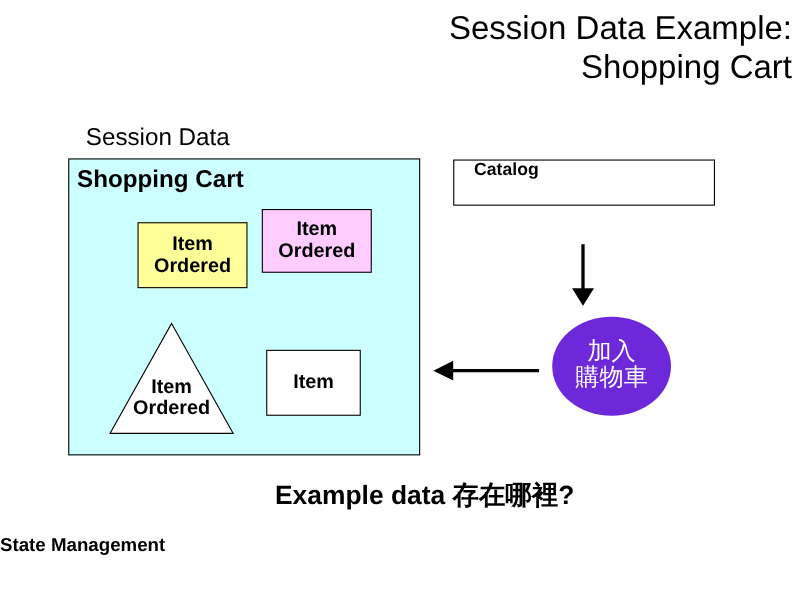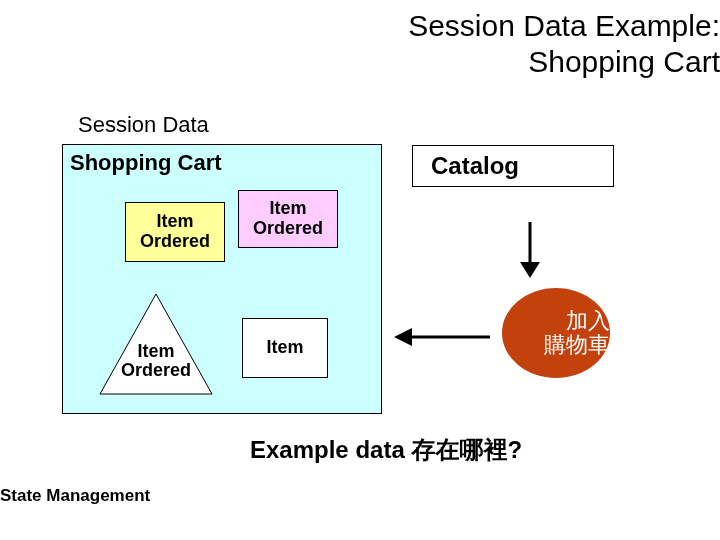--- a/index.html
+++ b/index.html
@@ -90,53 +90,53 @@
     left: 242px;
     top: 318px;
     width: 86px;
     height: 60px;
     background: #ffffff;
   }
   .catalog-box {
     position: absolute;
     left: 412px;
     top: 145px;
-    width: 202px;
+    width: 238px;
     height: 42px;
     border: 1px solid #000;
     background: #fff;
-    font-size: 24px;
+    font-size: 16px;
     font-weight: bold;
     padding-left: 18px;
     display: flex;
-    align-items: center;
   }
   .arrow-down {
     position: absolute;
     left: 515px;
     top: 220px;
     width: 30px;
     height: 60px;
   }
   .circle {
     position: absolute;
     left: 502px;
     top: 288px;
     width: 108px;
     height: 90px;
     border-radius: 50%;
-    background: #c2410c;
+    background: #6d28d9;
     color: #fff;
     font-size: 22px;
     font-weight: normal;
     display: flex;
     flex-direction: column;
-    align-items: flex-end;
+    align-items: center;
     justify-content: center;
     line-height: 1.1;
+    font-family: Liberation Mono, monospace;
   }
   .arrow-left {
     position: absolute;
     left: 392px;
     top: 325px;
     width: 100px;
     height: 24px;
   }
   .question {
     position: absolute;

